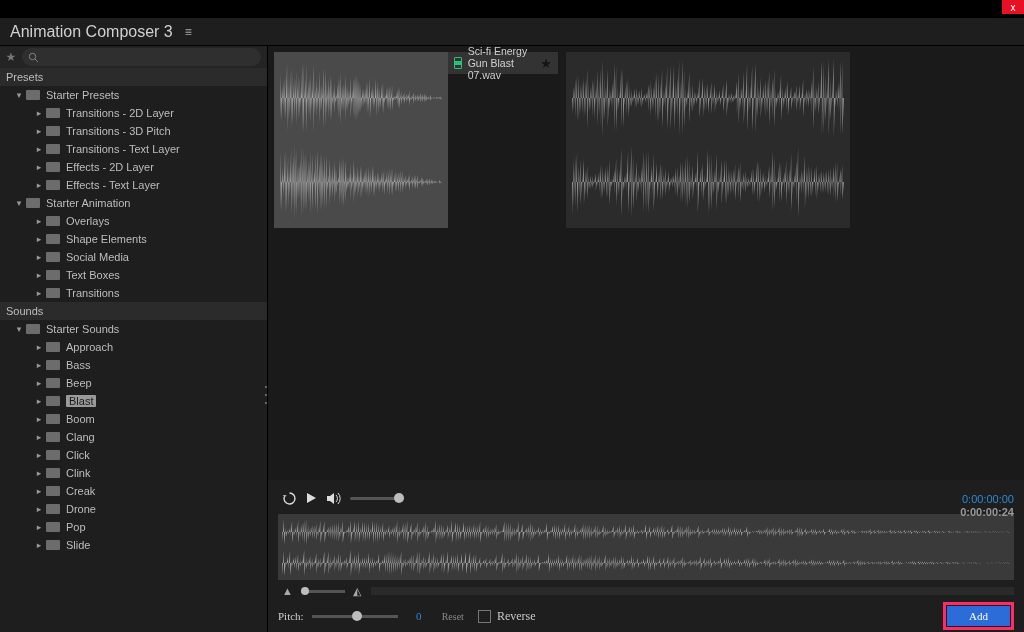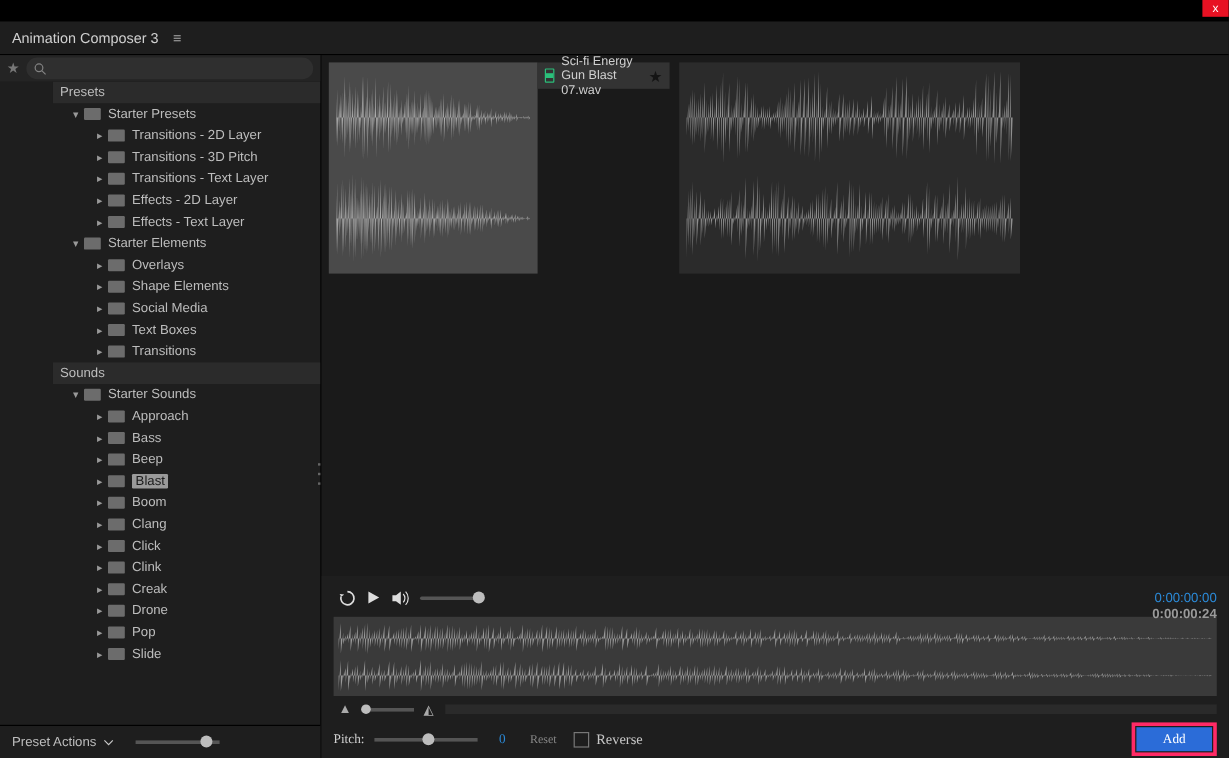--- a/index.html
+++ b/index.html
@@ -1,37 +1,37 @@
 <!DOCTYPE html>
 <html><head>
 <meta charset="utf-8">
 <style>
   * { box-sizing: border-box; margin: 0; padding: 0; }
   html, body { width: 1024px; height: 632px; background: #0f0f0f; font-family: "Segoe UI", Arial, sans-serif; color: #c7c7c7; overflow: hidden; font-size: 12px; }
   .window { width: 1024px; height: 632px; display: flex; flex-direction: column; background: #161616; }
   .titlebar-top { height: 18px; background: #000; display: flex; justify-content: flex-end; }
   .close-btn { width: 22px; height: 14px; background: #e81123; color: #fff; font-size: 10px; display: flex; align-items: center; justify-content: center; cursor: pointer; }
   .appbar { height: 28px; display: flex; align-items: center; padding: 0 10px; background: #1e1e1e; border-bottom: 1px solid #000; }
-  .app-title { font-size: 12px; color: #d0d0d0; }
+  .app-title { font-size: 16px; color: #d0d0d0; }
   .hamburger { margin-left: 12px; font-size: 12px; color: #aaa; cursor: pointer; }
   .toolbar { height: 34px; display: flex; align-items: center; padding: 0 10px; background: #1e1e1e; }
   .tab { margin-right: 18px; font-size: 12px; color: #d0d0d0; cursor: pointer; padding-bottom: 2px; }
   .tab.active { border-bottom: 1px solid #d0d0d0; }
   .spacer { flex: 1; }
   .discover { background: #2b6cd8; color: #fff; font-size: 11px; padding: 5px 10px; display: flex; align-items: center; border-radius: 2px; cursor: pointer; }
   .discover svg { margin-right: 4px; }
   .menu-btn { margin-left: 12px; color: #d0d0d0; font-size: 12px; display: flex; align-items: center; cursor: pointer; }
   .menu-btn svg { margin-left: 4px; }
   .body { flex: 1; display: flex; min-height: 0; }
   .sidebar { width: 268px; background: #1e1e1e; display: flex; flex-direction: column; border-right: 1px solid #000; }
   .search-row { height: 22px; display: flex; align-items: center; background: #242424; }
   .star-btn { width: 22px; text-align: center; color: #777; font-size: 12px; cursor: pointer; }
   .search-box { flex: 1; height: 18px; background: #2f2f2f; border-radius: 9px; display: flex; align-items: center; padding: 0 6px; margin-right: 6px; }
   .search-box svg { opacity: .6; }
-  .tree { flex: 1; overflow-y: auto; margin-left: 44px; }
+  .tree { flex: 1; overflow-y: auto; }
   .tree::-webkit-scrollbar { width: 8px; }
   .tree::-webkit-scrollbar-thumb { background: #3a3a3a; }
   .group-head { background: #2b2b2b; padding: 3px 6px; font-size: 11px; color: #bdbdbd; }
   .row { display: flex; align-items: center; height: 18px; padding-left: 6px; font-size: 11px; color: #bdbdbd; cursor: pointer; }
   .row.lvl1 { padding-left: 14px; }
   .row.lvl2 { padding-left: 34px; }
   .tw { width: 10px; font-size: 9px; color: #999; display: inline-block; text-align: center; }
   .fld { width: 14px; height: 10px; background: #6c6c6c; border-radius: 1px; margin: 0 6px 0 2px; display: inline-block; }
   .row.sel .lbl { background: #9a9a9a; color: #1a1a1a; padding: 0 3px; border-radius: 1px; }
   .preset-actions { height: 28px; display: flex; align-items: center; padding: 0 10px; background: #1e1e1e; border-top: 1px solid #000; }
@@ -128,21 +128,21 @@
             <span class="lbl">Effects - 2D Layer</span>
           </div>
           <div class="row lvl2">
             <span class="tw">▸</span>
             <span class="fld"></span>
             <span class="lbl">Effects - Text Layer</span>
           </div>
           <div class="row lvl1">
             <span class="tw">▾</span>
             <span class="fld"></span>
-            <span class="lbl">Starter Elements</span>
+            <span class="lbl">Starter Animation</span>
           </div>
           <div class="row lvl2">
             <span class="tw">▸</span>
             <span class="fld"></span>
             <span class="lbl">Overlays</span>
           </div>
           <div class="row lvl2">
             <span class="tw">▸</span>
             <span class="fld"></span>
             <span class="lbl">Shape Elements</span>
@@ -222,29 +222,20 @@
             <span class="tw">▸</span>
             <span class="fld"></span>
             <span class="lbl">Pop</span>
           </div>
           <div class="row lvl2">
             <span class="tw">▸</span>
             <span class="fld"></span>
             <span class="lbl">Slide</span>
           </div>
         </div>
-      <div class="preset-actions">
-        <span class="pa-label">Preset Actions</span>
-        <svg width="9" height="6" viewBox="0 0 9 6">
-            <path d="M1 1l3.5 3.5L8 1" stroke="#c7c7c7" fill="none"></path>
-          </svg>
-        <span class="pa-slider">
-            <span class="pa-thumb"></span>
-          </span>
-      </div>
     </div>
 
     <div class="main">
       <div class="divider-grip">
           <i></i>
           <i></i>
           <i></i>
         </div>
       <div class="grid" id="grid">
           <div class="card">

